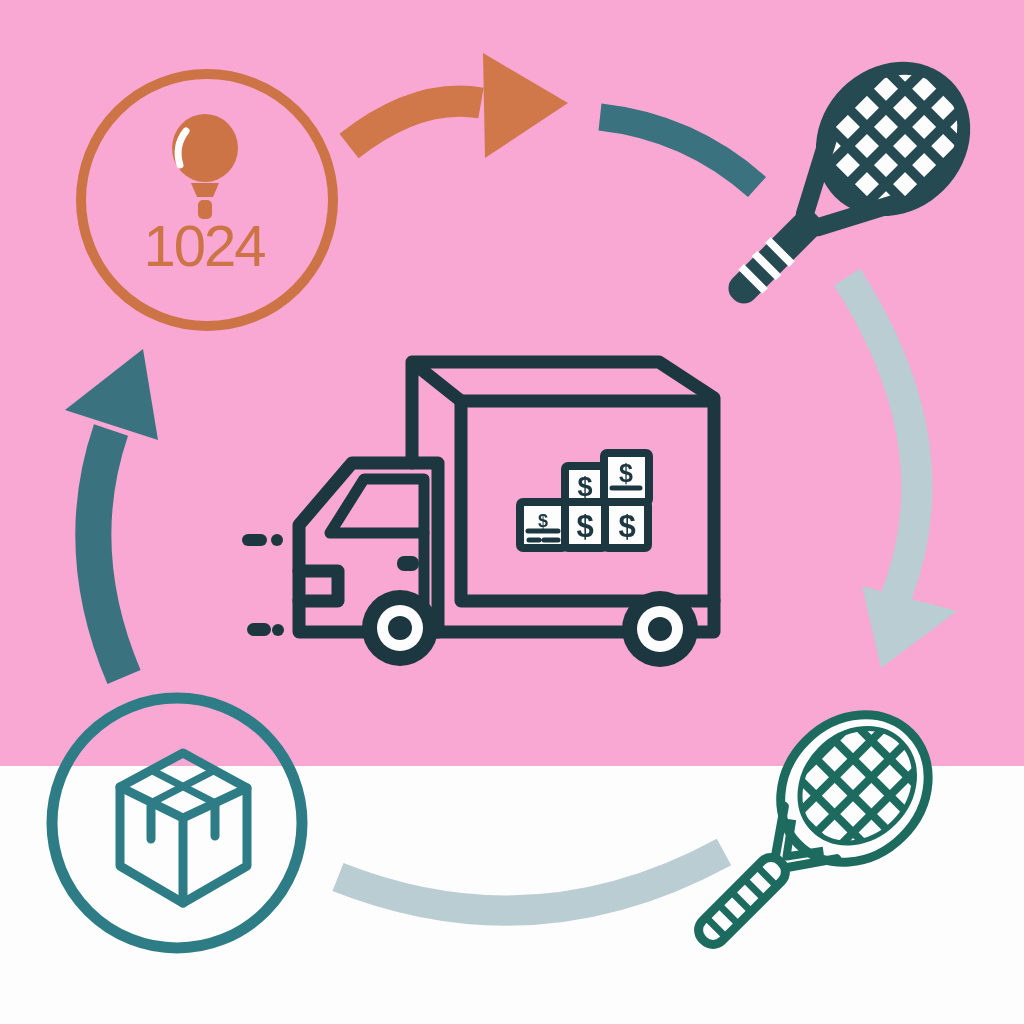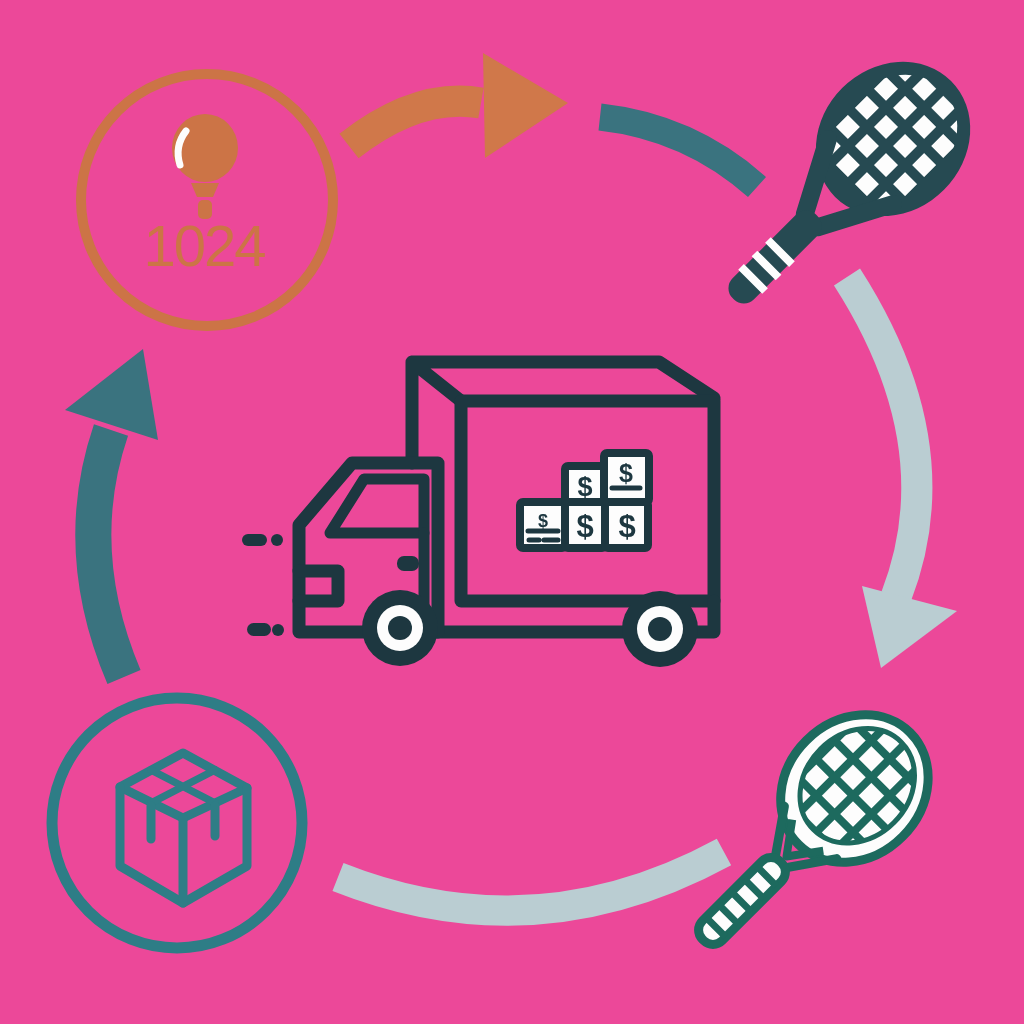--- a/index.html
+++ b/index.html
@@ -1,18 +1,18 @@
 <!DOCTYPE html>
 <html><head>
 <meta charset="utf-8">
 <style>
   html,body{margin:0;padding:0;}
   body{width:1024px;height:1024px;overflow:hidden;background:#fdfdfd;
        font-family:"Liberation Sans", sans-serif;}
-  #canvas{position:relative;width:1024px;height:1024px;background:#ec4899;}
+  #canvas{position:relative;width:1024px;height:766px;background:#f9a8d4;}
   svg{display:block;}
   text{font-family:"Liberation Sans","DejaVu Sans",sans-serif;}
   .idea-text{font-size:58px;letter-spacing:-2px;fill:#cc7446;}
   .dollar{font-weight:bold;fill:#1d3740;}
 </style>
 </head>
 <body>
 
 <div id="canvas">
 <svg width="1024" height="1024" viewBox="0 0 1024 1024">

